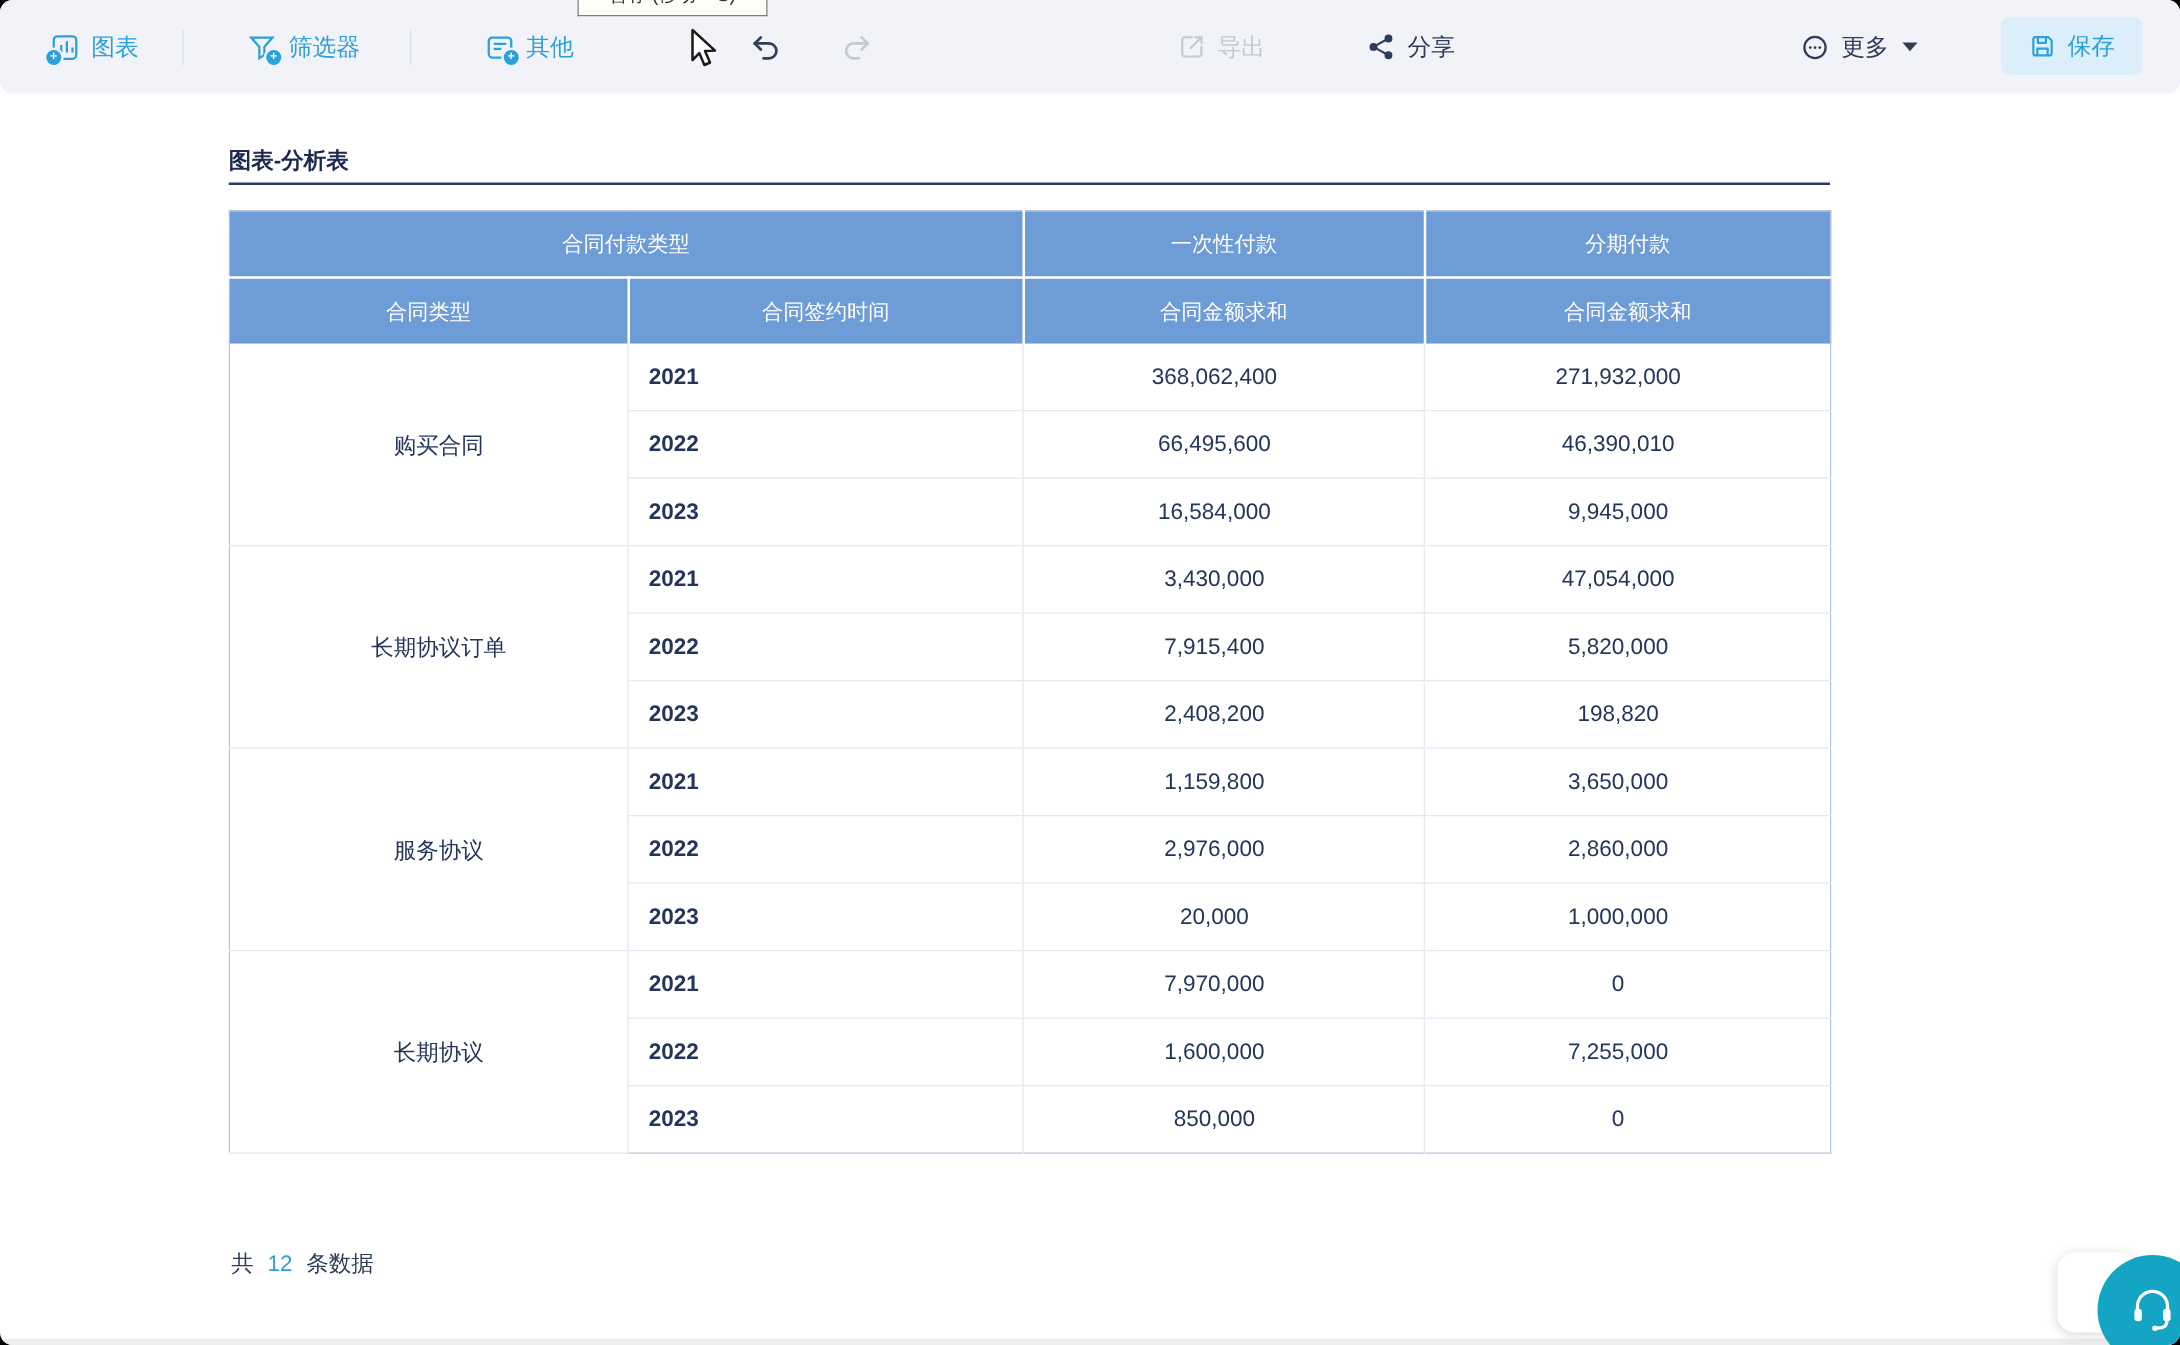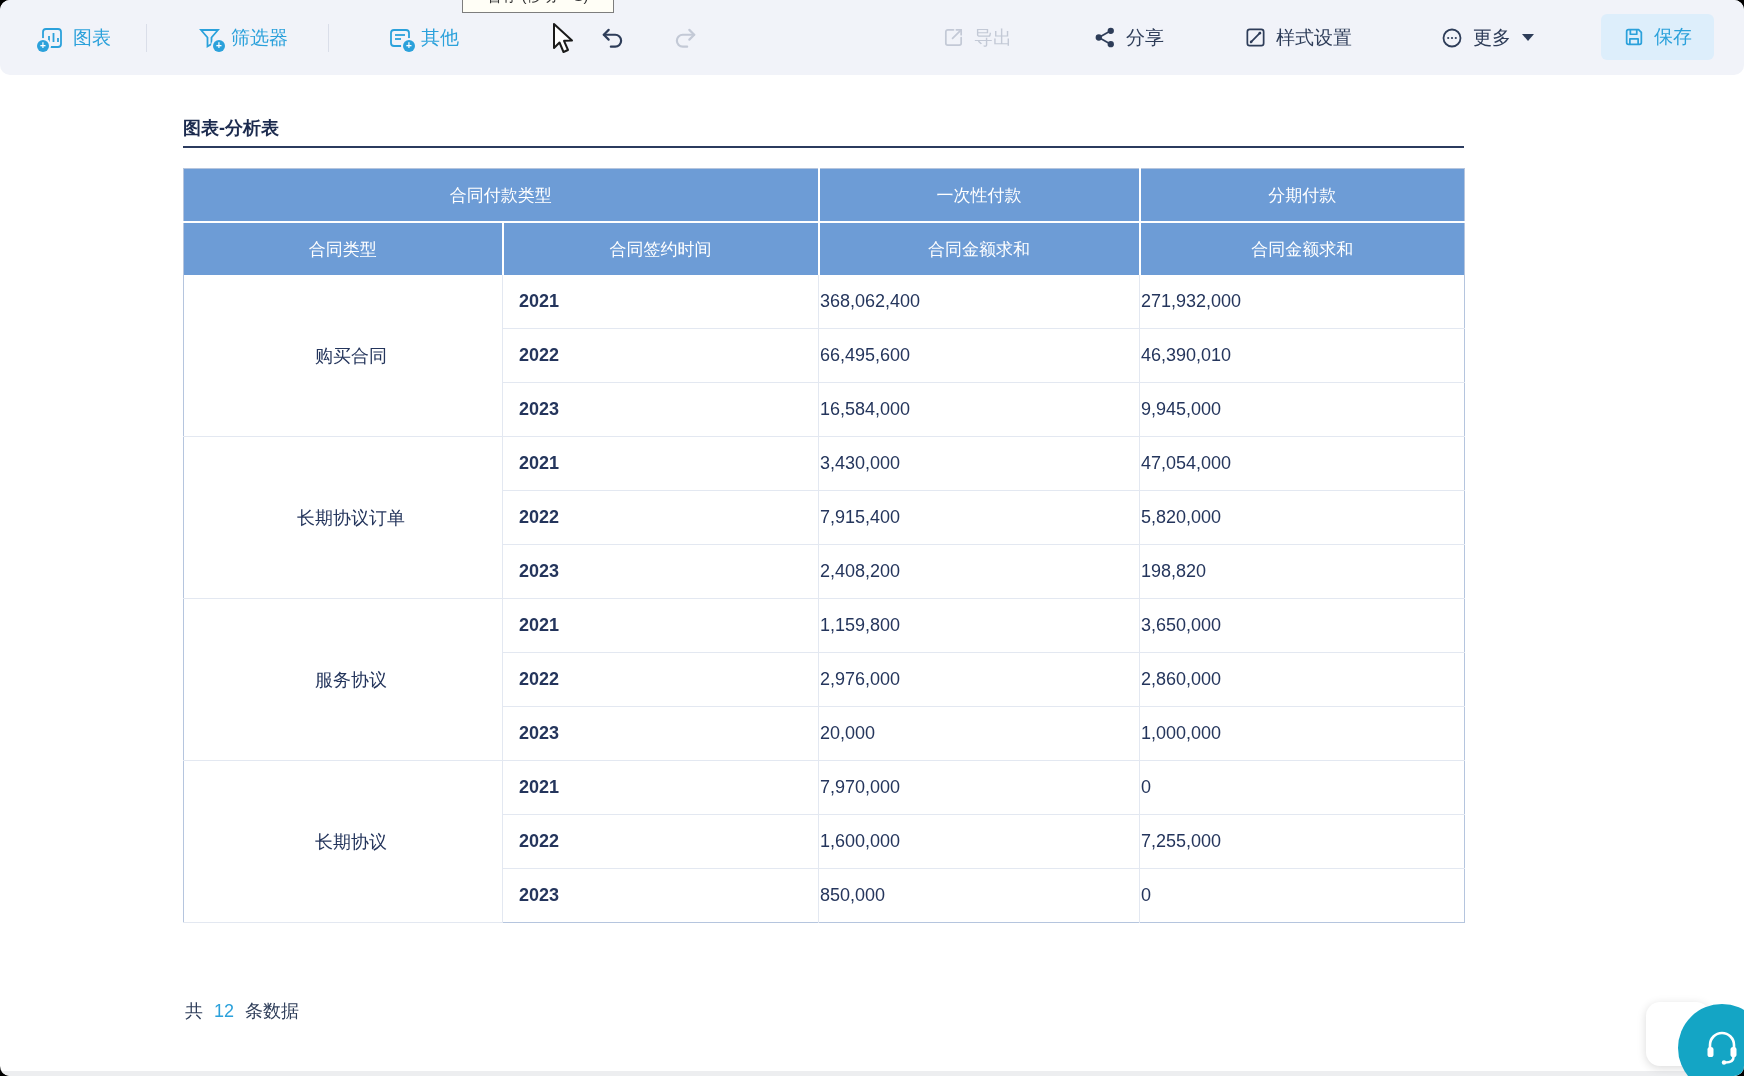--- a/index.html
+++ b/index.html
@@ -61,21 +61,21 @@
     height:50px;background:var(--headerBlue,#6D9CD6);color:#fff;font-weight:normal;
     font-size:17px;text-align:center;
   }
   th.h1{border-right:2px solid #fff;border-bottom:2px solid #fff;}
   th.h1:last-child{border-right:none;}
   th.h2{border-right:2px solid #fff;}
   th.h2:last-child{border-right:none;}
   table.analysis td{height:51px;font-size:18px;color:#24355C;background:#fff;}
   td.type{padding-left:17px;font-size:17px;text-align:center;}
   td.year{padding-left:16px;text-align:left;border-left:1px solid #E3E8F1;font-weight:bold;}
-  td.amt{padding-right:16px;text-align:left;border-left:1px solid #E3E8F1;margin-top:32px;}
+  td.amt{padding-right:16px;text-align:center;border-left:1px solid #E3E8F1;margin-top:32px;}
   table.analysis tbody td{border-bottom:1px solid #E3E8F1;}
   table.analysis tbody tr:last-child td{border-bottom:none;}
   td.alt{background:var(--stripe,#F5F7FA);}
   
   .footer{
     position:absolute;left:185px;top:999px;display:flex;align-items:center;gap:11px;
     font-size:18px;color:#2E3D59;
   }
   .footer .count{color:var(--accent,#2BA1DB);}
   
@@ -160,29 +160,20 @@
       <svg width="23" height="23" viewBox="0 0 24 24" fill="#2E3D59" stroke="#2E3D59" stroke-width="1.8">
         <circle cx="5" cy="12" r="2.4"></circle>
           <circle cx="17.5" cy="5" r="2.4"></circle>
           <circle cx="17.5" cy="19" r="2.4"></circle>
         <line x1="5" y1="12" x2="17.5" y2="5"></line>
           <line x1="5" y1="12" x2="17.5" y2="19"></line>
       </svg>
       <span>分享</span>
     </div>
 
-    <div class="tb-item tb-dark" style="left:1244px;">
-      <svg width="23" height="23" viewBox="0 0 24 24" fill="none" stroke="#2E3D59" stroke-width="1.8" stroke-linecap="round">
-        <rect x="3.5" y="3.5" width="17" height="17" rx="2.5"></rect>
-        <path d="M7 17 L17 7"></path>
-        <circle cx="7.5" cy="16.5" r="1.4" fill="#2E3D59" stroke="none"></circle>
-        <circle cx="16.5" cy="7.5" r="1.4" fill="#2E3D59" stroke="none"></circle>
-      </svg>
-      <span>样式设置</span>
-    </div>
 
     <div class="tb-item tb-dark" style="left:1440px;">
       <svg width="24" height="24" viewBox="0 0 24 24" fill="none" stroke="#2E3D59" stroke-width="1.8">
         <circle cx="12" cy="12" r="8.5"></circle>
         <circle cx="8.2" cy="12" r="1.1" fill="#2E3D59" stroke="none"></circle>
         <circle cx="12" cy="12" r="1.1" fill="#2E3D59" stroke="none"></circle>
         <circle cx="15.8" cy="12" r="1.1" fill="#2E3D59" stroke="none"></circle>
       </svg>
       <span>更多</span>
       <span class="caret-down"></span>

